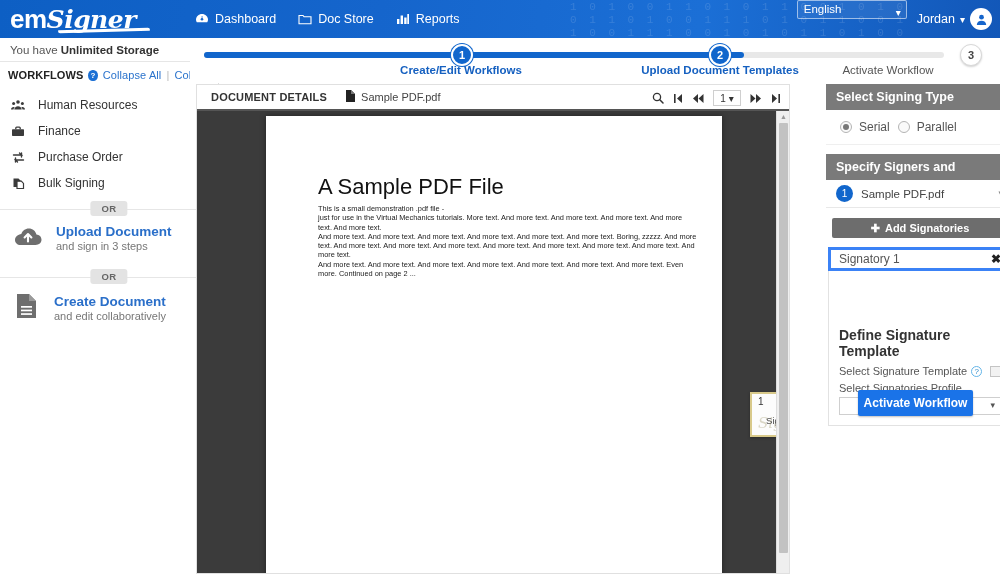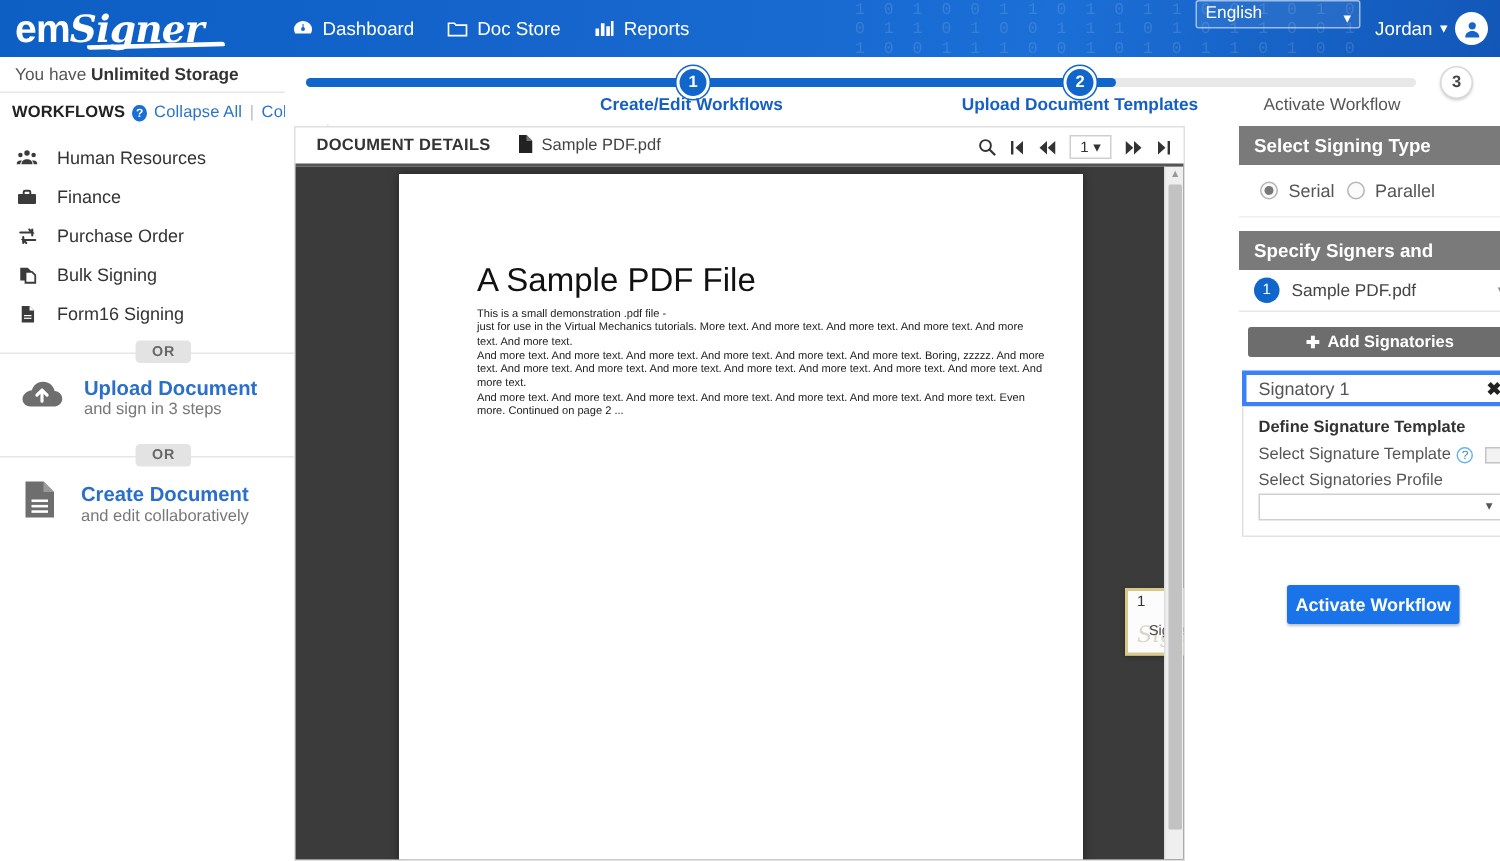--- a/index.html
+++ b/index.html
@@ -167,21 +167,21 @@
     margin: 10px 14px 0; height: 20px; background: #6d6d6d; color: #fff;
     font-size: 11px; font-weight: 700; display: flex; align-items: center;
     justify-content: center; gap: 5px; cursor: pointer; border-radius: 2px;
   }
   .sigrow {
     margin: 9px 10px 0; height: 24px; border: 3px solid #3b82f6; background: #fff;
     display: flex; align-items: center; padding: 0 8px; font-size: 12px; color: #555;
   }
   .sigrow .close { margin-left: auto; font-size: 12px; font-weight: 700; color: #222; cursor: pointer; }
   .defbox { margin: 0 10px; border: 1px solid #e2e2e2; border-top: none; background: #fff; padding: 8px 10px 10px; }
-  .deftitle { font-size: 11px; font-weight: 700; color: #333; margin-bottom: 6px; }
+  .deftitle { font-size: 14px; font-weight: 700; color: #333; margin-bottom: 6px; margin-top: 48px; }
   .fieldrow { display: flex; align-items: center; font-size: 11px; color: #555; margin-bottom: 5px; }
   .qmark {
     width: 11px; height: 11px; border-radius: 50%; border: 1px solid #64b5e8;
     color: #2d89c8; font-size: 8px; display: inline-flex; align-items: center;
     justify-content: center; margin-left: 4px; cursor: pointer;
   }
   .chk { margin-left: auto; width: 11px; height: 11px; border: 1px solid #c4c4c4; background: #f2f2f2; cursor: pointer; }
   .selbox {
     margin-top: 3px; height: 18px; border: 1px solid #cfcfcf; background: #fff;
     position: relative; cursor: pointer;
@@ -307,31 +307,20 @@
         <span>Purchase Order</span>
       </div>
       <div class="mitem">
         <span class="mico">
           <svg width="13" height="13" viewBox="0 0 13 13">
               <path d="M1.5 1.5h5l2.2 2.2v6.3h-7.2z" fill="#3b3b3b"></path>
               <path d="M5 4.2h4.3l2.2 2.2v5.1H5z" fill="#fff" stroke="#3b3b3b" stroke-width="1.2"></path>
             </svg>
         </span>
         <span>Bulk Signing</span>
-      </div>
-      <div class="mitem">
-        <span class="mico">
-          <svg width="13" height="13" viewBox="0 0 13 13">
-              <path d="M2.5 1h5.2l3 3v8h-8.2z" fill="#3b3b3b"></path>
-              <path d="M7.7 1v3h3" fill="#fff"></path>
-              <rect x="4" y="7" width="5" height=".8" fill="#fff"></rect>
-              <rect x="4" y="8.8" width="5" height=".8" fill="#fff"></rect>
-            </svg>
-        </span>
-        <span>Form16 Signing</span>
       </div>
     </div>
 
     <div class="orwrap">
       <span class="orbadge">OR</span>
     </div>
 
     <div class="bigact">
       <span>
         <svg width="32" height="24" viewBox="0 0 32 24">

